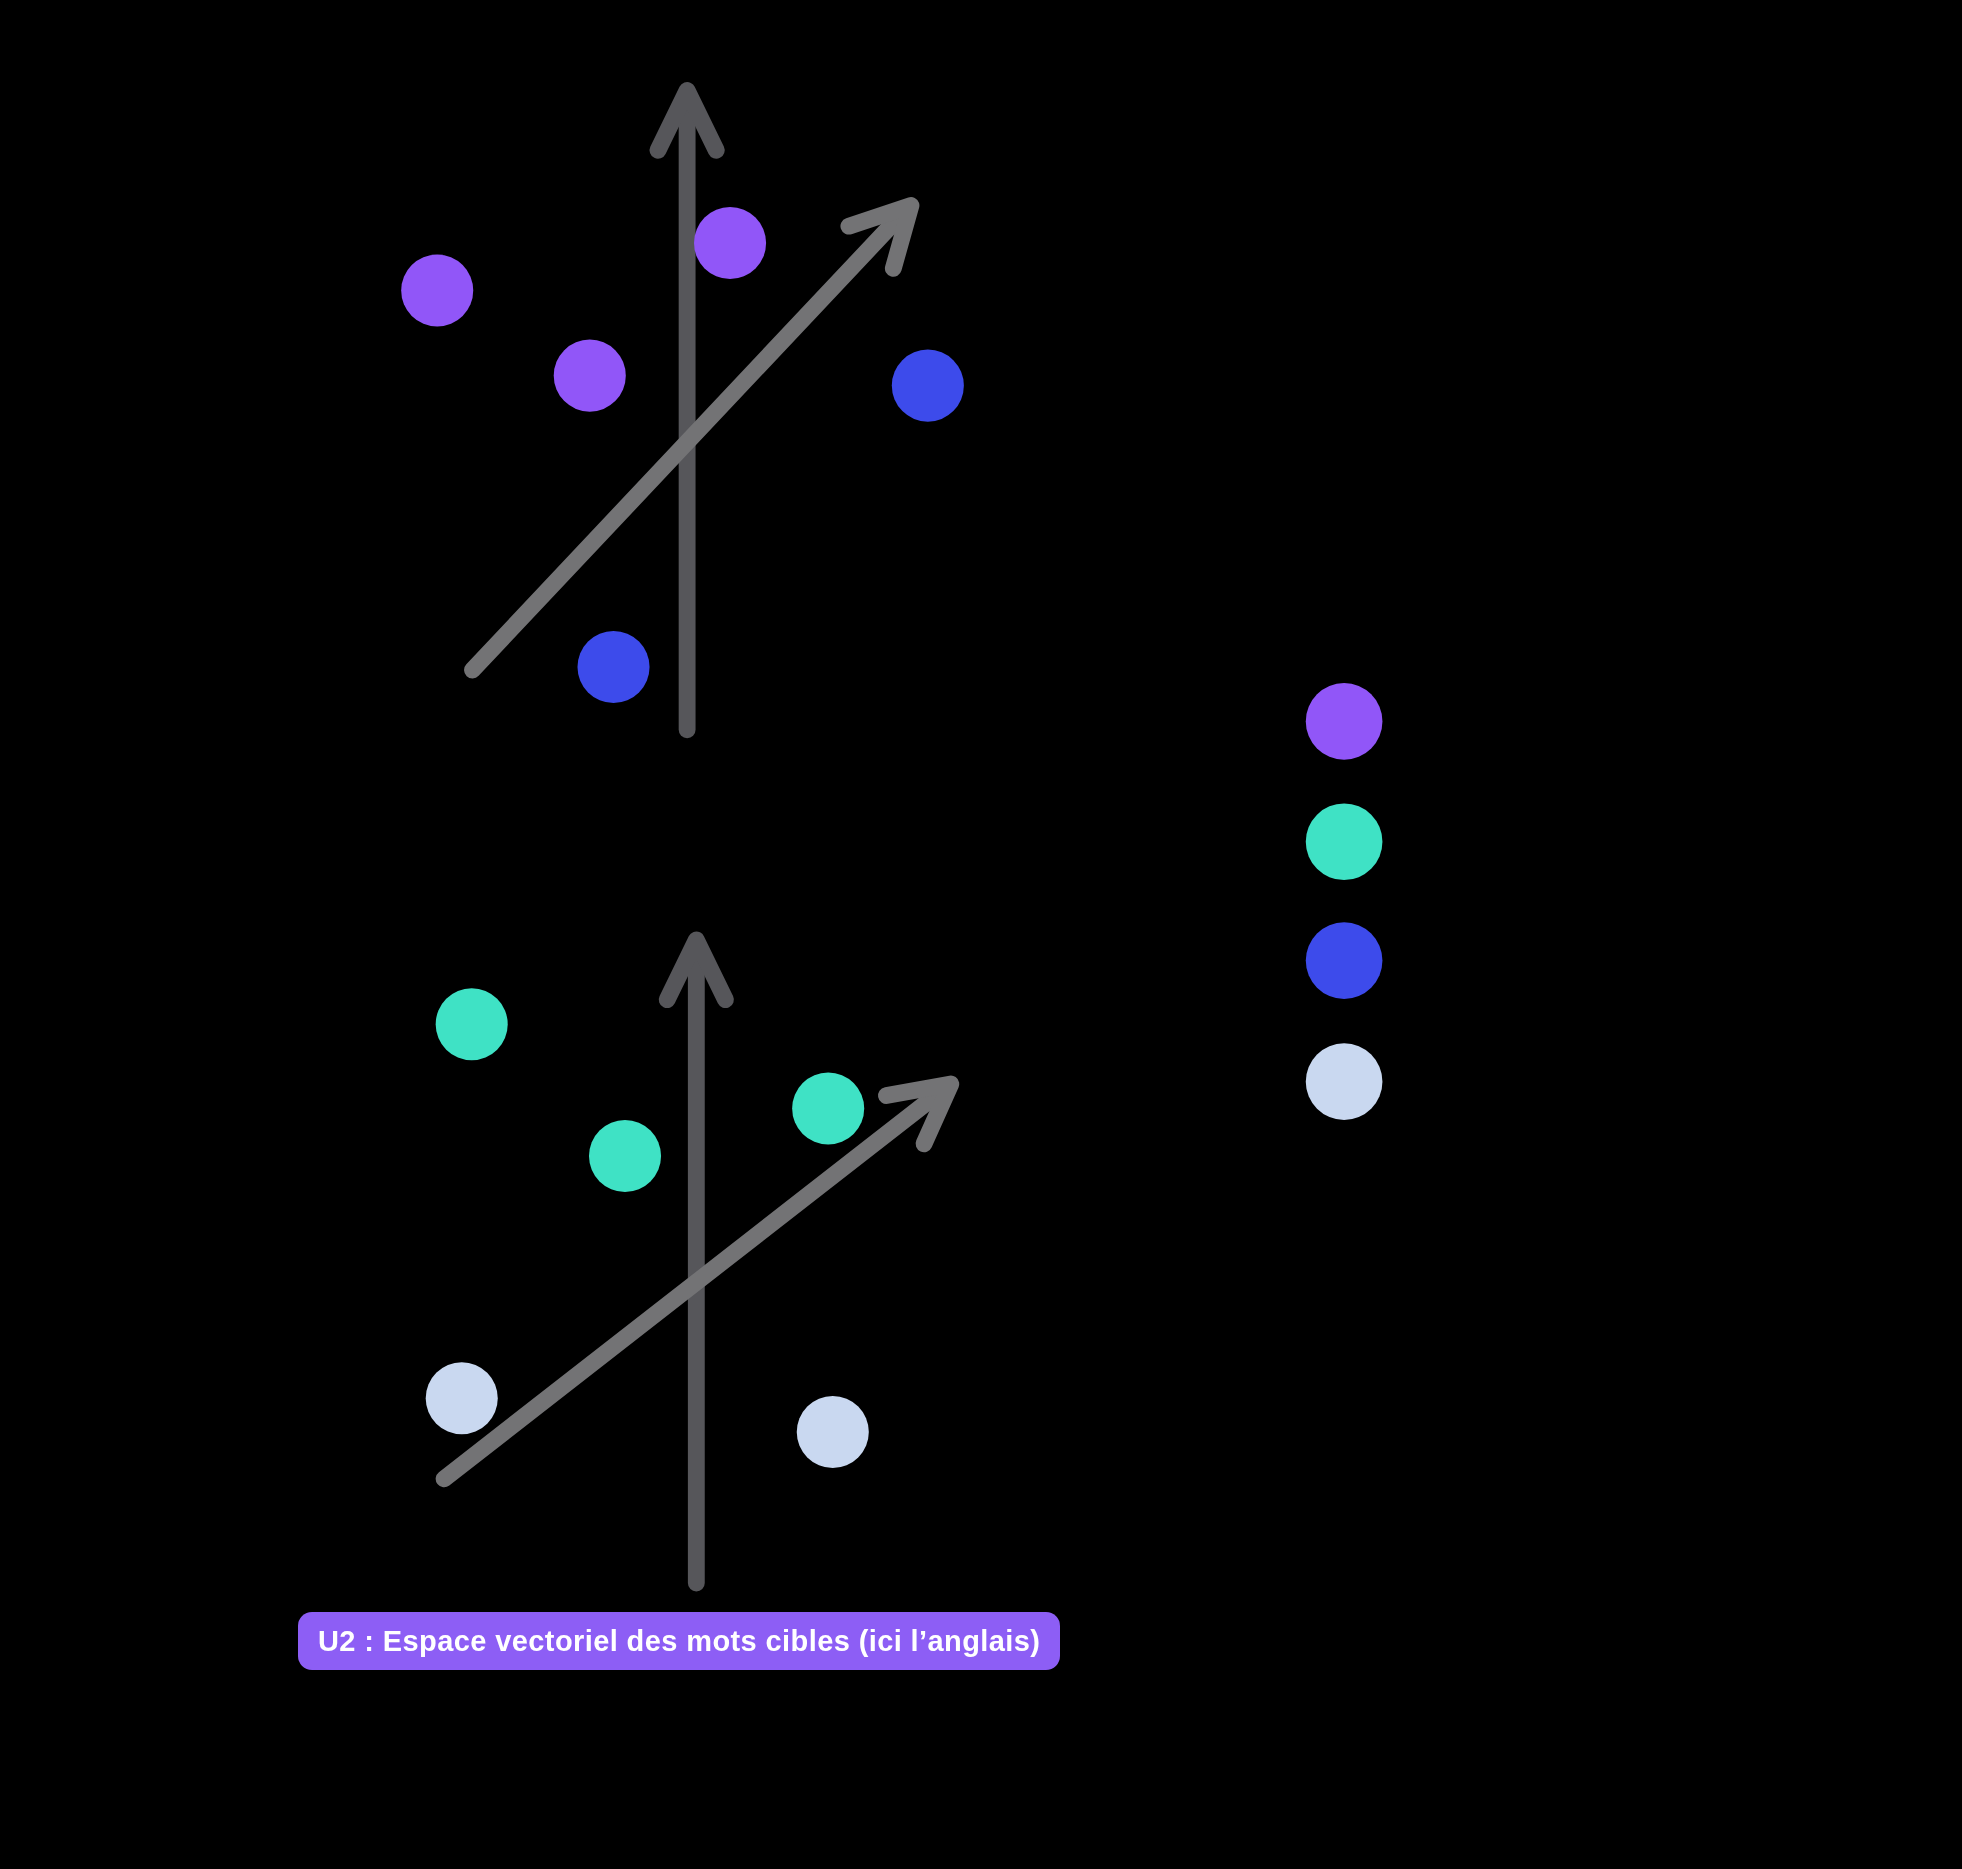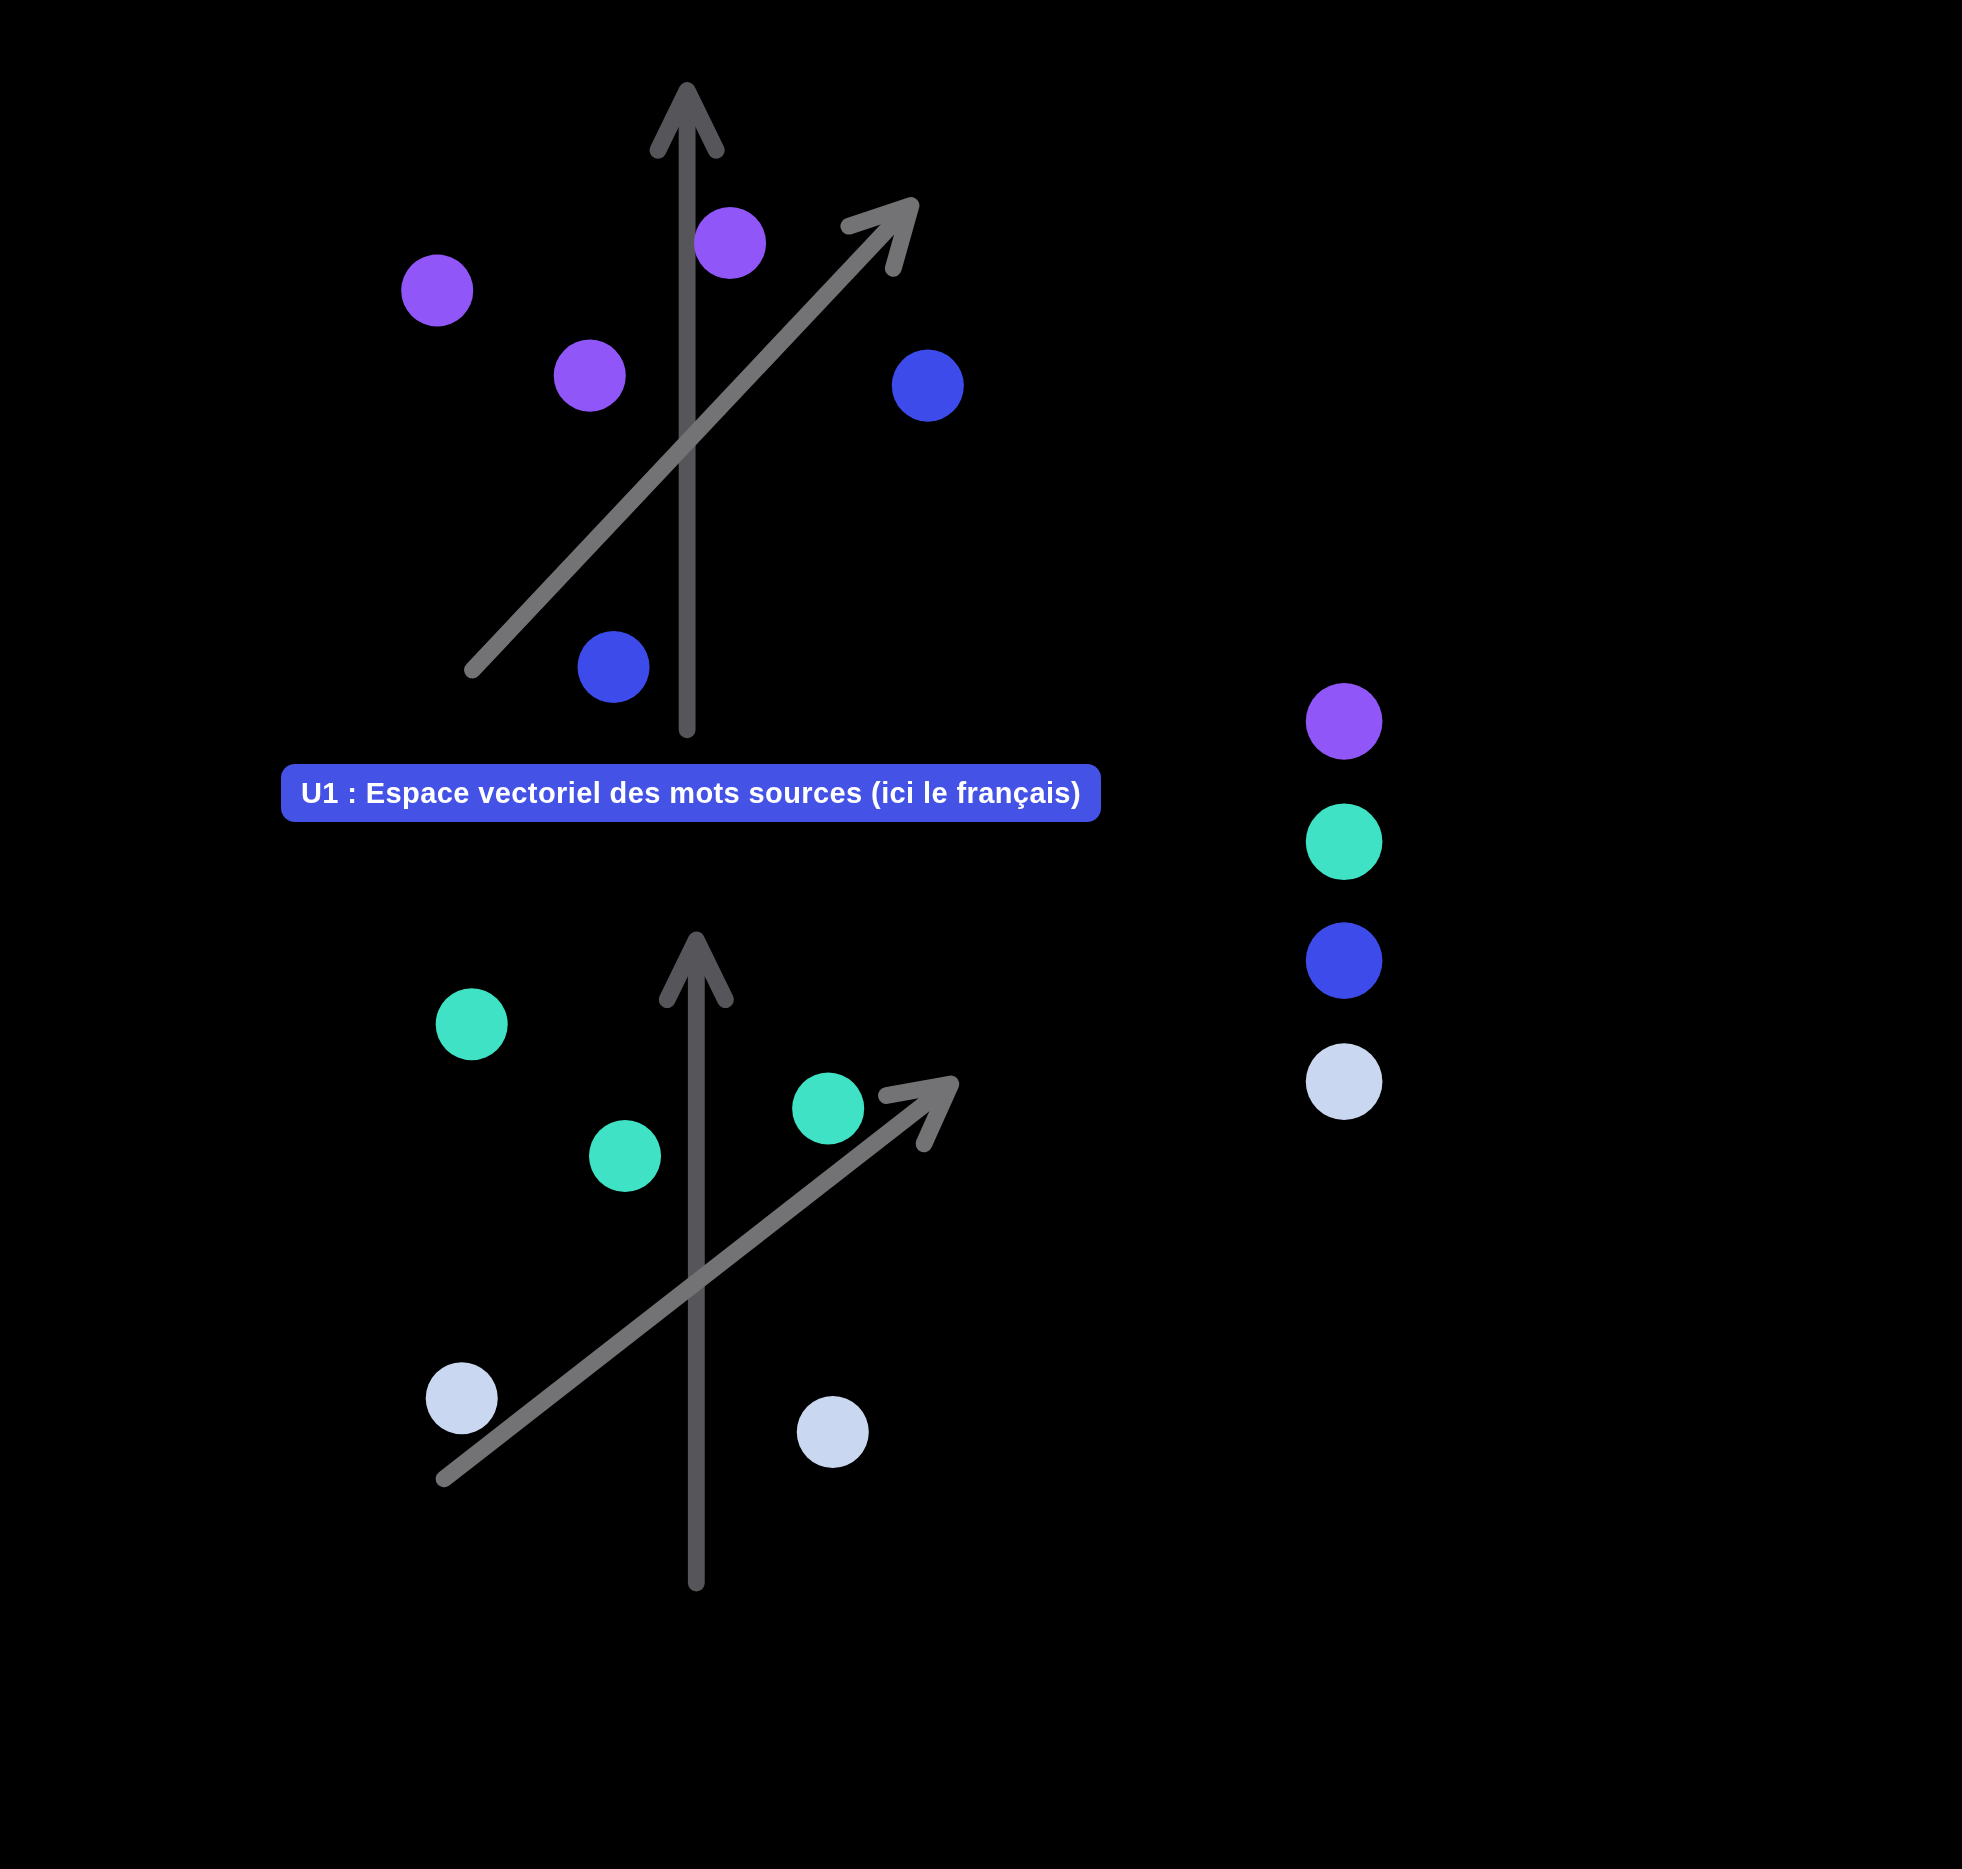--- a/index.html
+++ b/index.html
@@ -67,17 +67,17 @@
         <circle cx="1086" cy="1868" r="47" fill="#C9D8F0"></circle>
       </g>
       <g>
         <circle cx="1753" cy="941" r="50" fill="#9156F8"></circle>
         <circle cx="1753" cy="1098" r="50" fill="#3FE2C5"></circle>
         <circle cx="1753" cy="1253" r="50" fill="#3D4BEB"></circle>
         <circle cx="1753" cy="1411" r="50" fill="#C9D8F0"></circle>
       </g>
     </svg>
 
-  <div id="banner-u1" class="banner" style="background: rgb(68, 82, 230); color: rgb(255, 255, 255);">U1 : Espace vectoriel des mots sources (ici le français)</div>
 
+  <div id="banner-u2" class="banner" style="background: rgb(141, 94, 245); color: rgb(255, 255, 255);">U2 : Espace vectoriel des mots cibles (ici l’anglais)</div>
 
 </div>
 
 
 </body></html>

